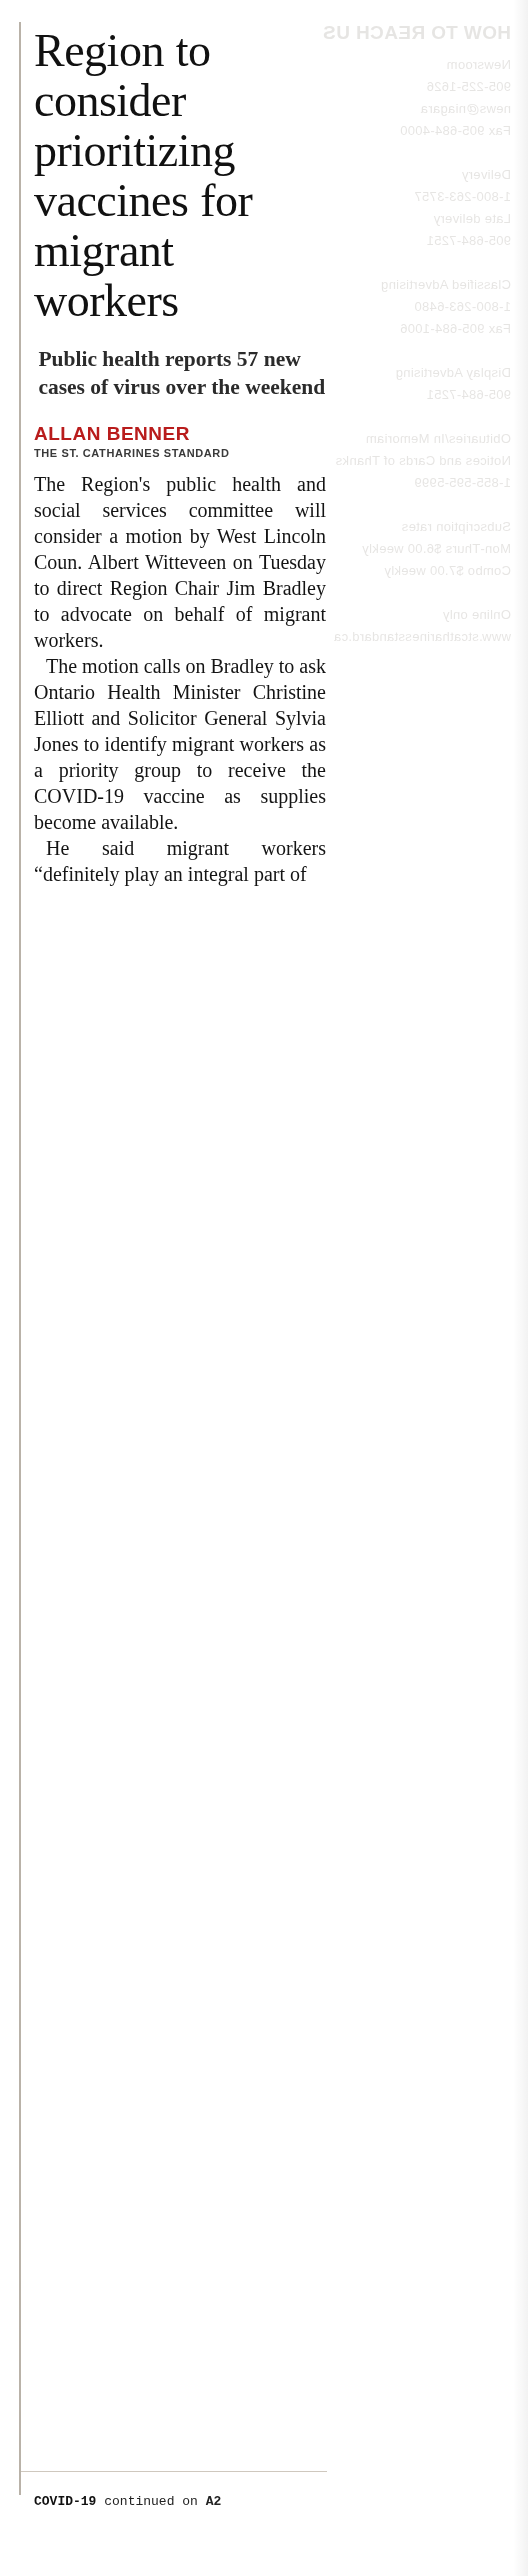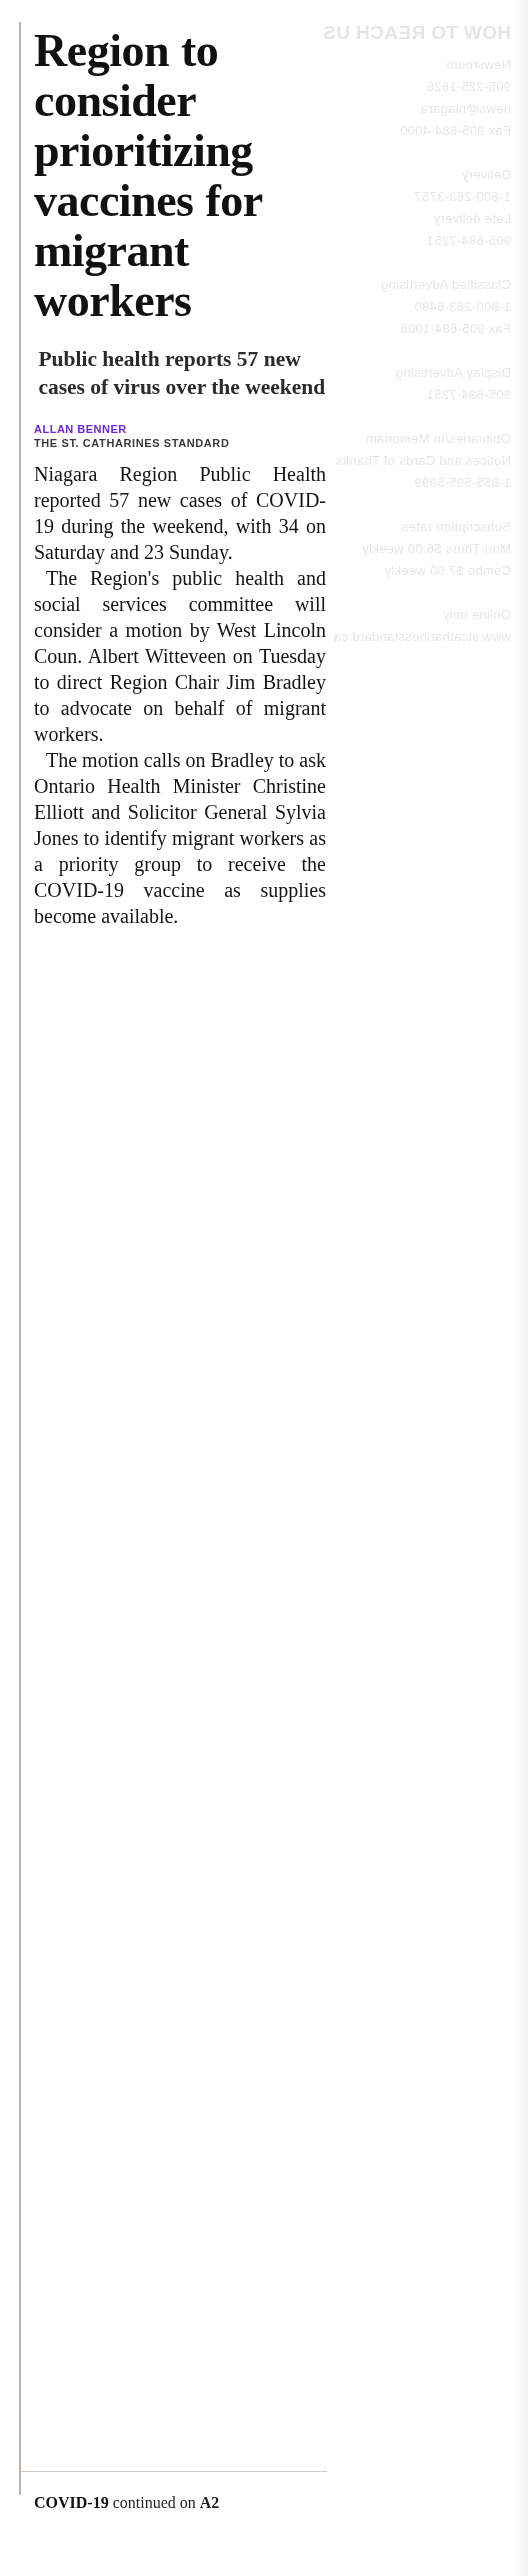--- a/index.html
+++ b/index.html
@@ -60,21 +60,21 @@
 
   .content {
     position: absolute;
     top: 26px;
     left: 34px;
     width: 292px;
   }
 
   .headline {
     font-family: "Liberation Serif", serif;
-    font-weight: bold;
+    font-weight: normal;
     font-size: 46px;
     line-height: 50px;
     letter-spacing: -0.5px;
     color: #111111;
     margin: 0 0 19px 0;
     word-spacing: 0.9px;
   }
 
   .deck {
     font-family: Liberation Serif, serif;
@@ -82,23 +82,23 @@
     line-height: 28px;
     color: #2b2b2b;
     margin: 0 0 22px 0;
     padding-left: 3.4px;
     border-left: 1.7px solid transparent;
   }
 
   .byline {
     font-family: "Liberation Sans", sans-serif;
     font-weight: bold;
-    font-size: 11px;
+    font-size: 19px;
     letter-spacing: 0.5px;
-    color: #6d28d9;
+    color: #b91c1c;
     margin: 0 0 1.7px 0;
   }
   .byline-org {
     font-family: "Liberation Sans", sans-serif;
     font-size: 11px;
     letter-spacing: 0.6px;
     color: #3a3a3a;
     margin: 0 0 12px 0;
     font-weight: bold;
   }
@@ -115,22 +115,22 @@
   }
   .body-text p + p {
     text-indent: 12px;
   }
 
   .jumpline {
     position: absolute;
     left: 34px;
     top: 2494px;
     width: 292px;
-    font-family: Liberation Serif, serif;
-    font-size: 16px;
+    font-family: Liberation Mono, monospace;
+    font-size: 13px;
     color: #222;
   }
   .jumpline .kicker {
     font-weight: bold;
     color: #111;
   }
   .jumpline .cont {
     font-weight: normal;
   }
   .jumpline .page-ref {
@@ -196,23 +196,23 @@
   <div class="content">
 
     <h1 class="headline">Region to consider prioritizing vaccines for migrant workers</h1>
 
     <h2 class="deck">Public health reports 57 new cases of virus over the weekend</h2>
 
     <div class="byline">ALLAN BENNER</div>
     <div class="byline-org">THE ST. CATHARINES STANDARD</div>
 
     <div class="body-text">
-      <p>Niagara Region Public Health reported 57 new cases of COVID-19 during the weekend, with 34 on Saturday and 23 Sunday.</p>
       <p>The Region's public health and social services committee will consider a motion by West Lincoln Coun. Albert Witteveen on Tuesday to direct Region Chair Jim Bradley to advocate on behalf of migrant workers.</p>
       <p>The motion calls on Bradley to ask Ontario Health Minister Christine Elliott and Solicitor General Sylvia Jones to identify migrant workers as a priority group to receive the COVID-19 vaccine as supplies become available.</p>
+      <p>He said migrant workers “definitely play an integral part of</p>
     </div>
   </div>
 
   <div class="rule-above-jump"></div>
 
   <div class="jumpline">
     <span class="kicker">COVID-19</span>
     <span class="cont">continued on</span>
     <span class="page-ref">A2</span>
   </div>

